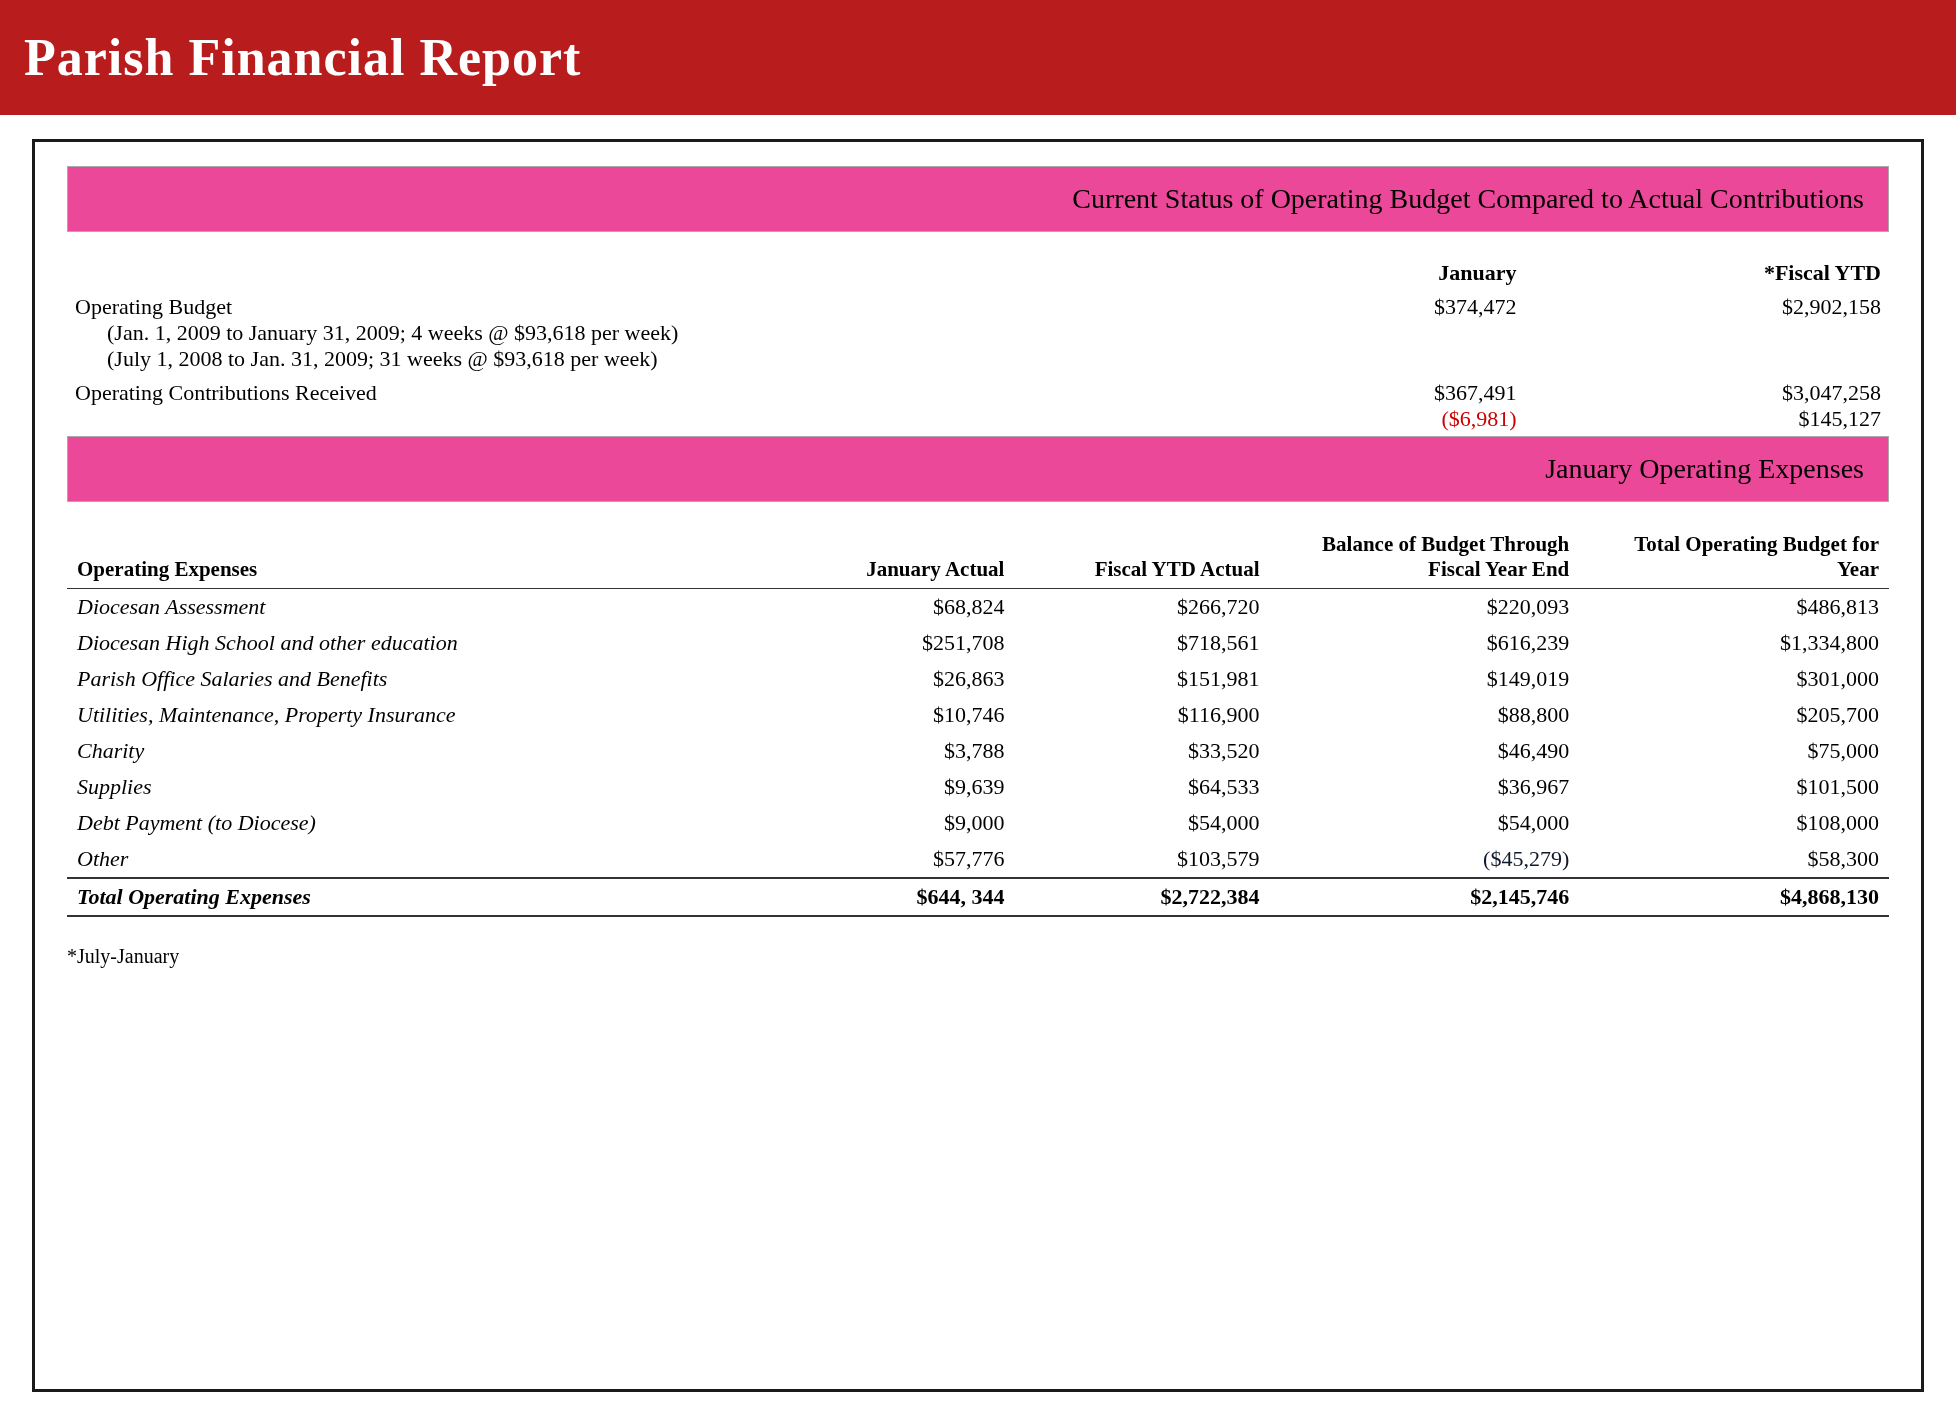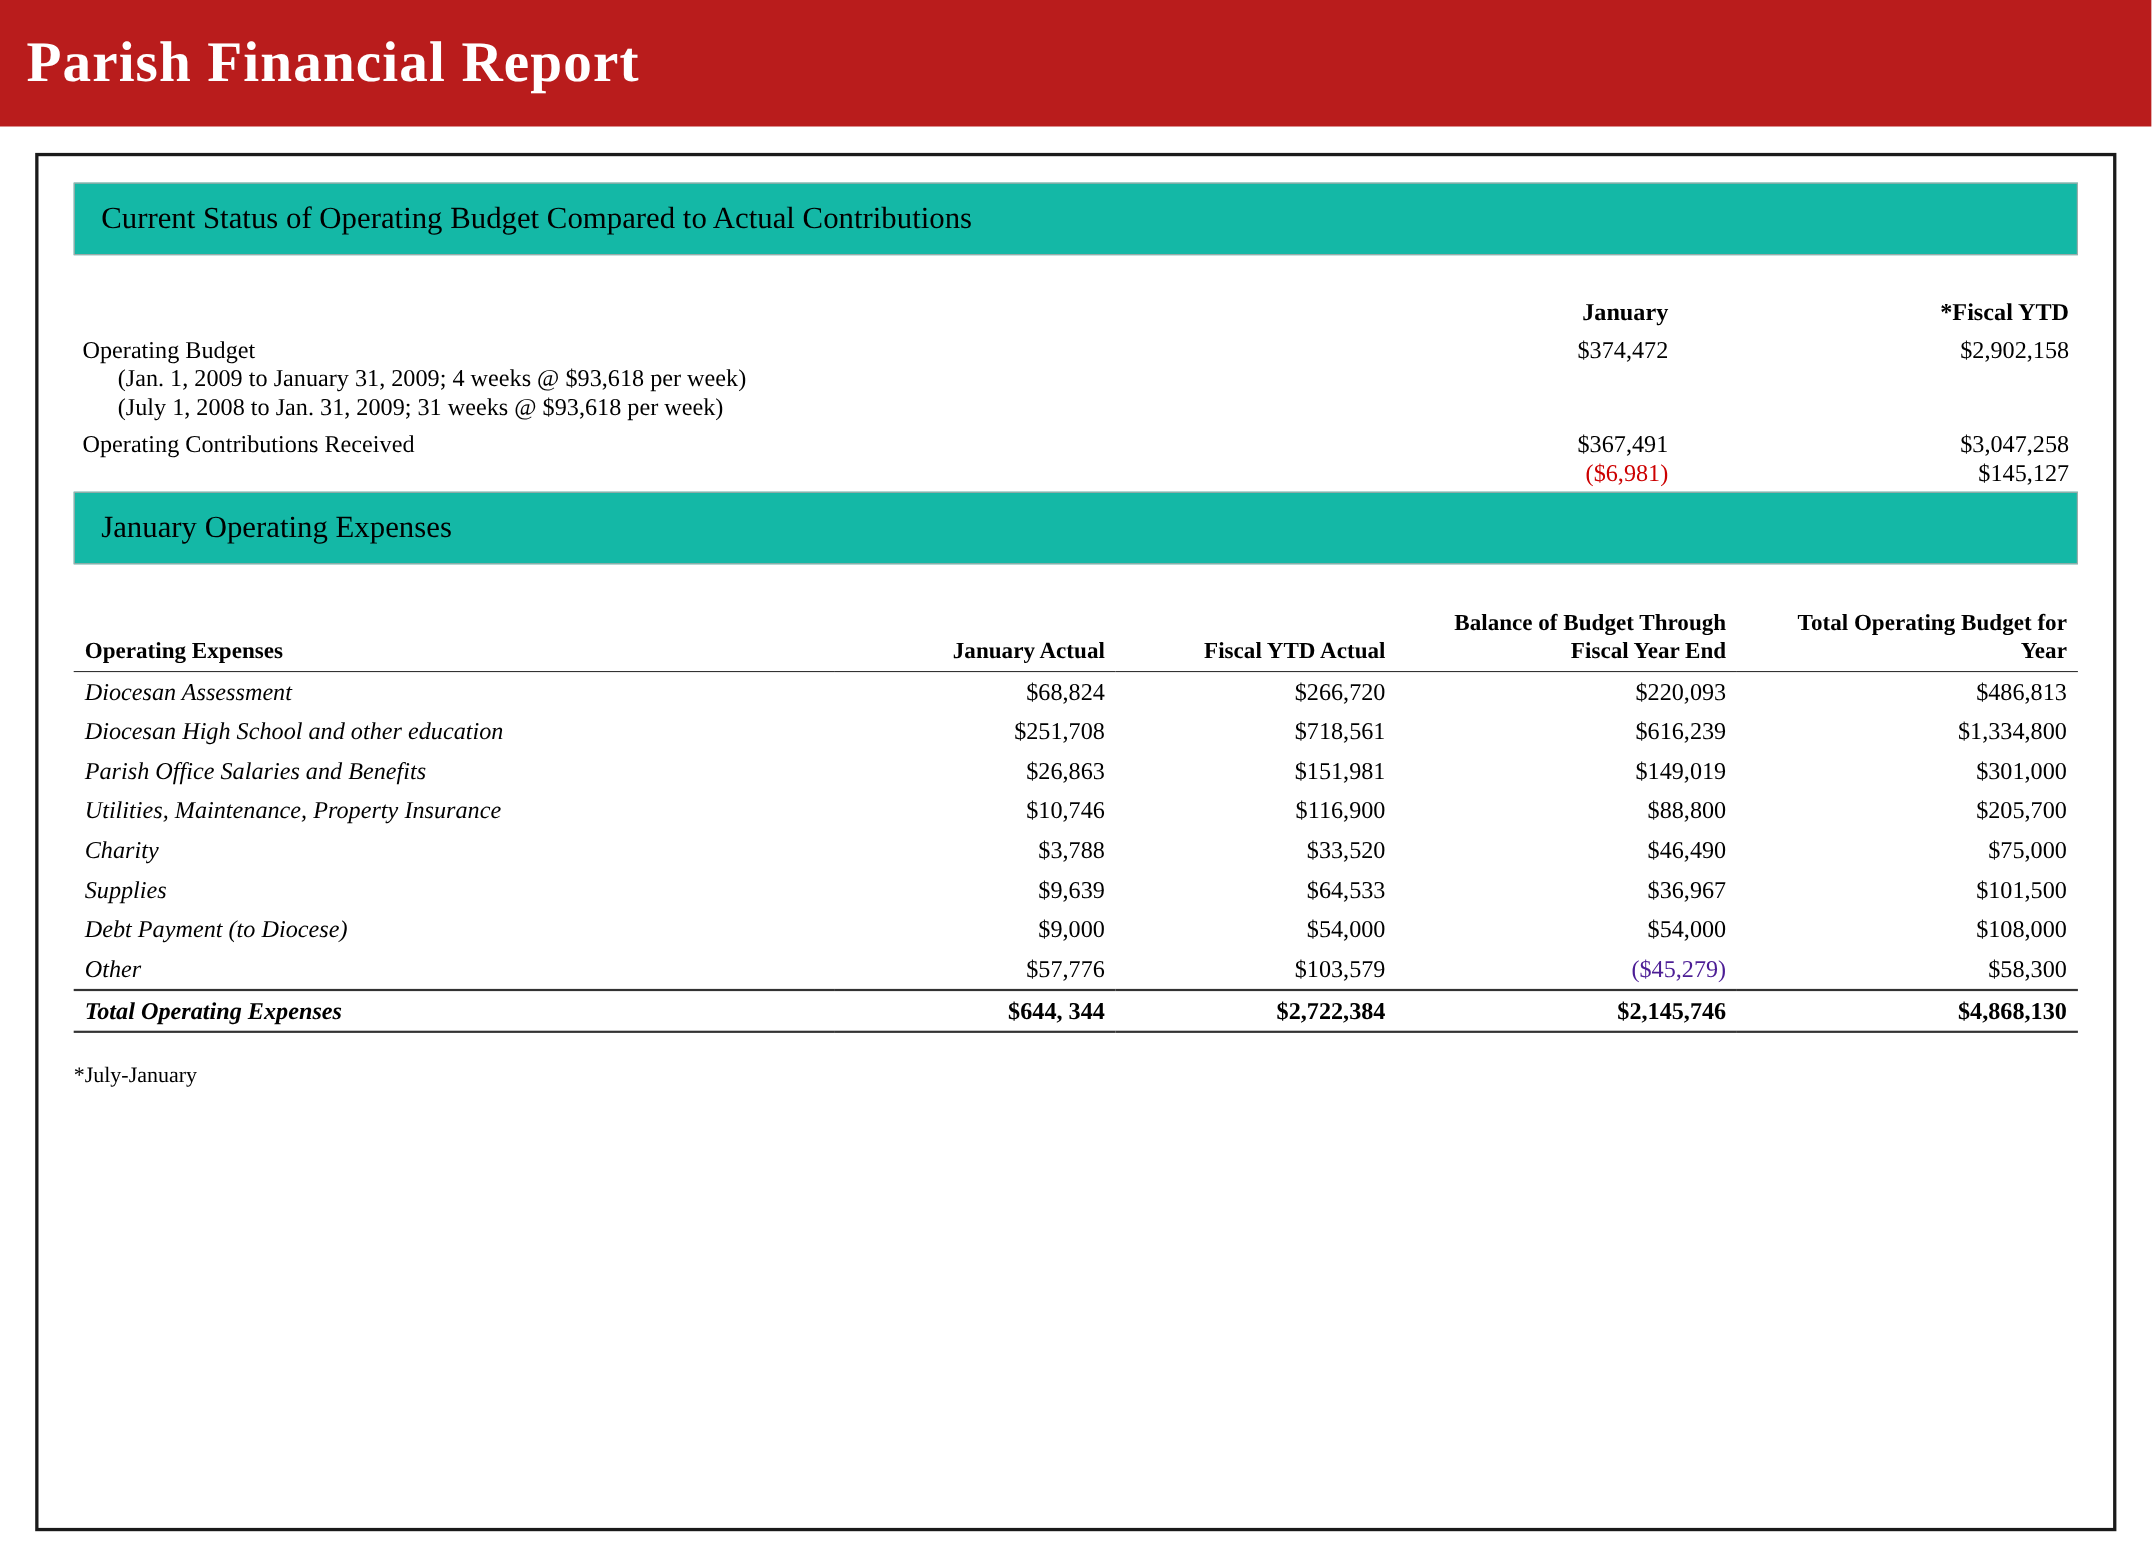--- a/index.html
+++ b/index.html
@@ -32,24 +32,24 @@
     .main-content {
       border: 3px solid #1a1a1a;
       margin: 24px 32px;
       padding: 24px 32px;
       flex: 1;
     }
 
     
     .section-box {
       border: 1px solid #aaa;
-      background: #14b8a6;
+      background: #ec4899;
       padding: 16px 24px;
-      text-align: left;
-      margin-bottom: 35px;
+      text-align: right;
+      margin-bottom: 24px;
     }
 
     .section-box-title {
       font-size: 28px;
       font-weight: normal;
     }
 
     .budget-table {
       width: 100%;
       border-collapse: collapse;
@@ -255,21 +255,21 @@
           <td class="col-label-d col-w1">Debt Payment (to Diocese)</td>
           <td class="col-w2">$9,000</td>
           <td class="col-w3">$54,000</td>
           <td class="col-w4">$54,000</td>
           <td class="col-w5">$108,000</td>
         </tr>
         <tr>
           <td class="col-label-d col-w1">Other</td>
           <td class="col-w2">$57,776</td>
           <td class="col-w3">$103,579</td>
-          <td class="col-w4" style="color: #4c1d95;">($45,279)</td>
+          <td class="col-w4" style="color: #0f172a;">($45,279)</td>
           <td class="col-w5">$58,300</td>
         </tr>
         <tr class="total-row">
           <td class="col-label-d col-w1">Total Operating Expenses</td>
           <td class="col-w2">$644, 344</td>
           <td class="col-w3">$2,722,384</td>
           <td class="col-w4">$2,145,746</td>
           <td class="col-w5">$4,868,130</td>
         </tr>
       </tbody>

